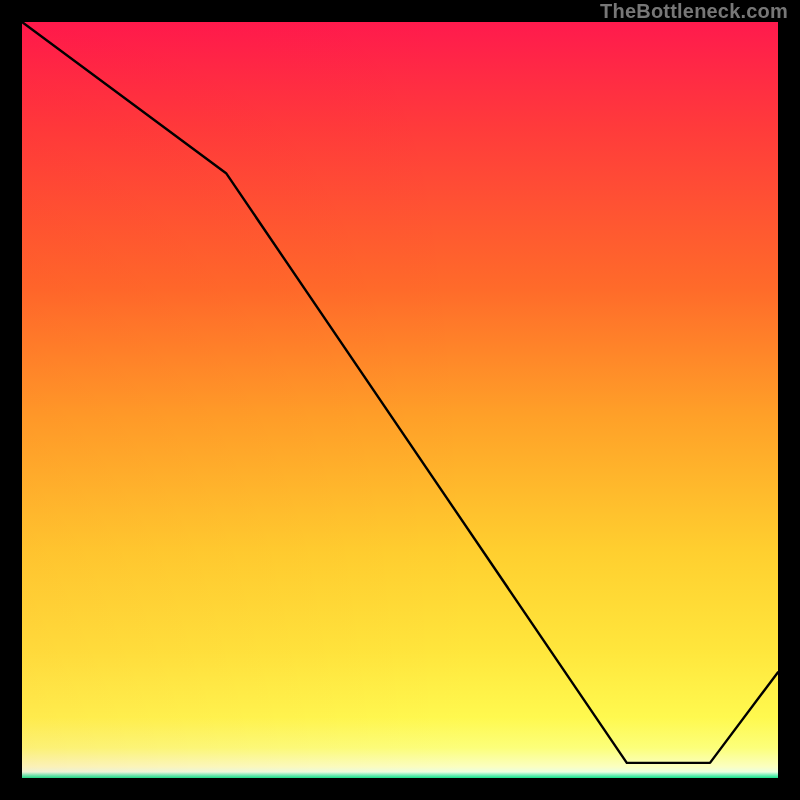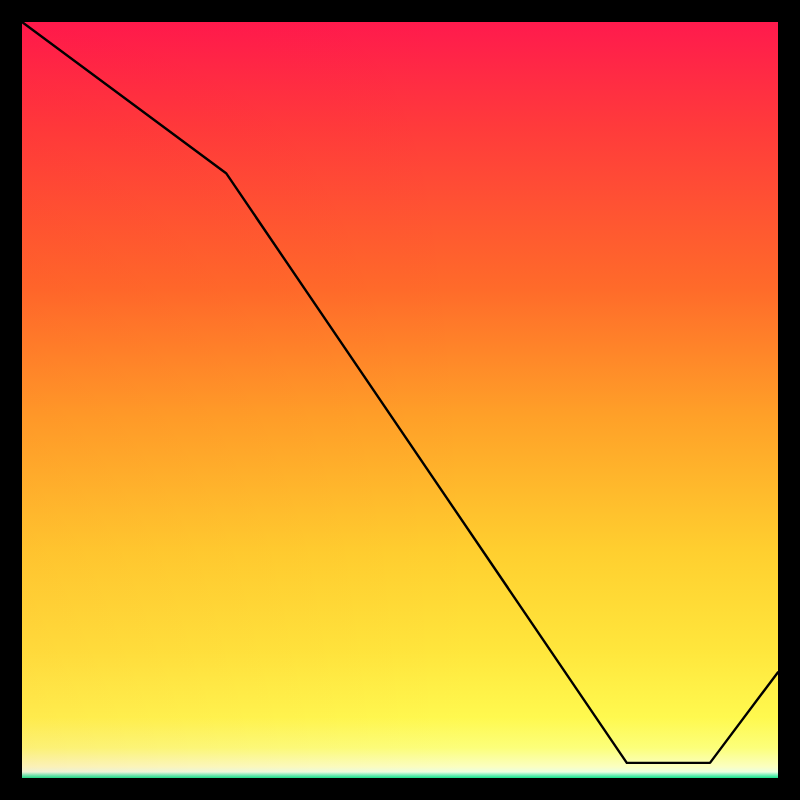--- a/index.html
+++ b/index.html
@@ -80,20 +80,21 @@
     letter-spacing: 0.5px;
     white-space: nowrap;
     user-select: none;
   }
 </style>
 </head>
 <body>
 
 <div class="chart-shell">
 
+  <div class="watermark">TheBottleneck.com</div>
 
   <div class="plot-area">
     <div class="grad-main"></div>
     <div class="grad-horiz"></div>
 
     <svg class="curve-svg" viewBox="0 0 756 756" preserveAspectRatio="none">
       <path d="M0.0 0.0 L204.1 151.2 L604.8 740.9 L688.0 740.9 L756.0 650.2" fill="none" stroke="#000" stroke-width="2.4" stroke-linejoin="round" stroke-linecap="round"></path>
     </svg>
 
     <div class="floor-label" style="left: 592.6px; top: 727.32px;"></div>

